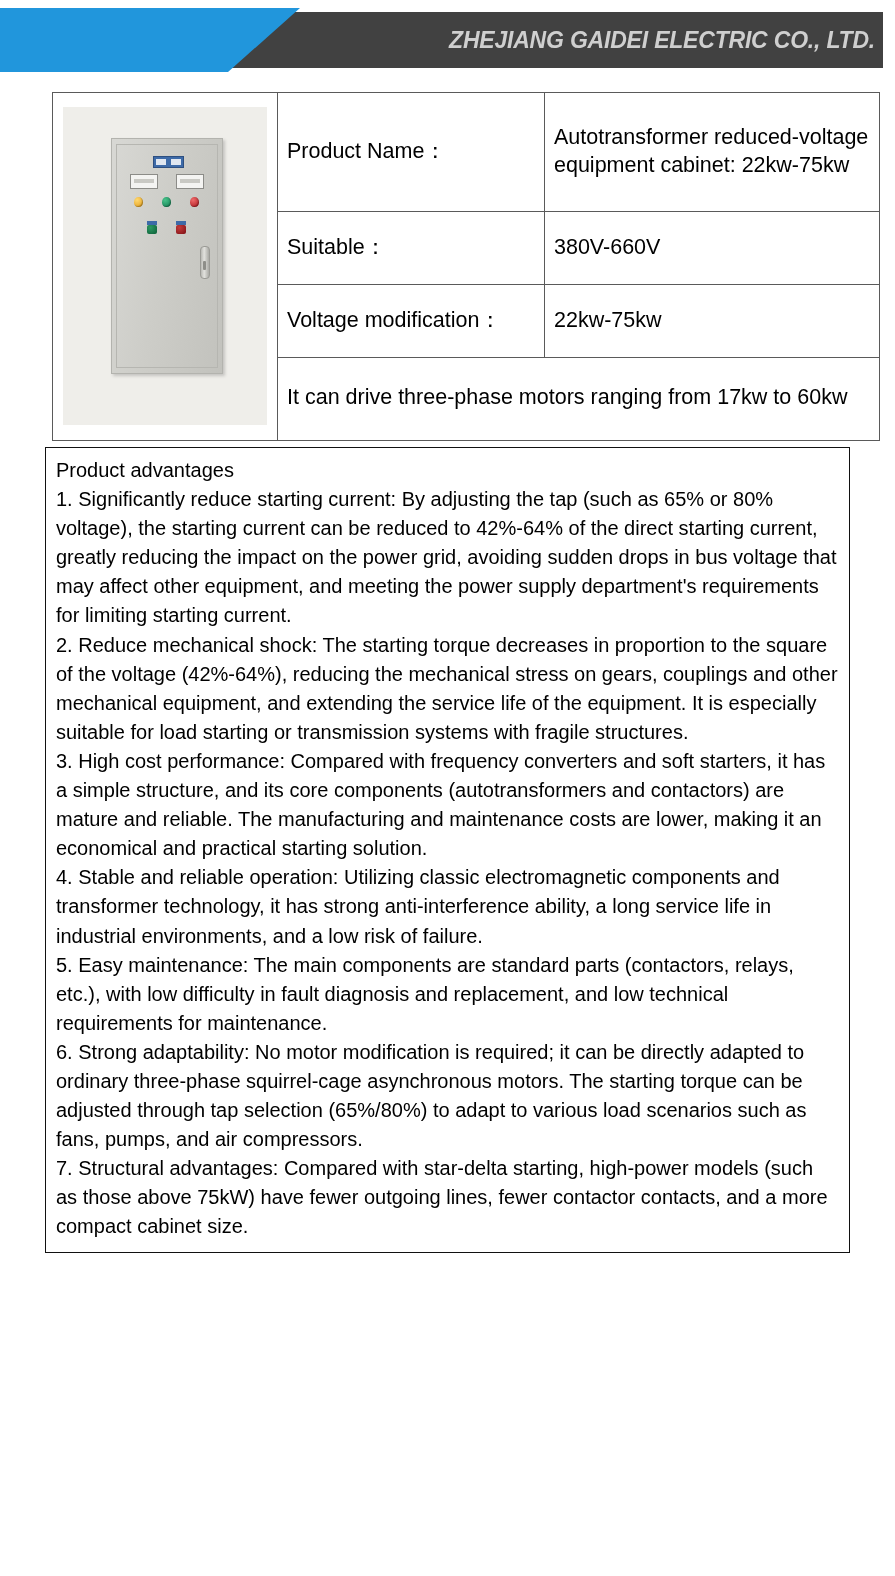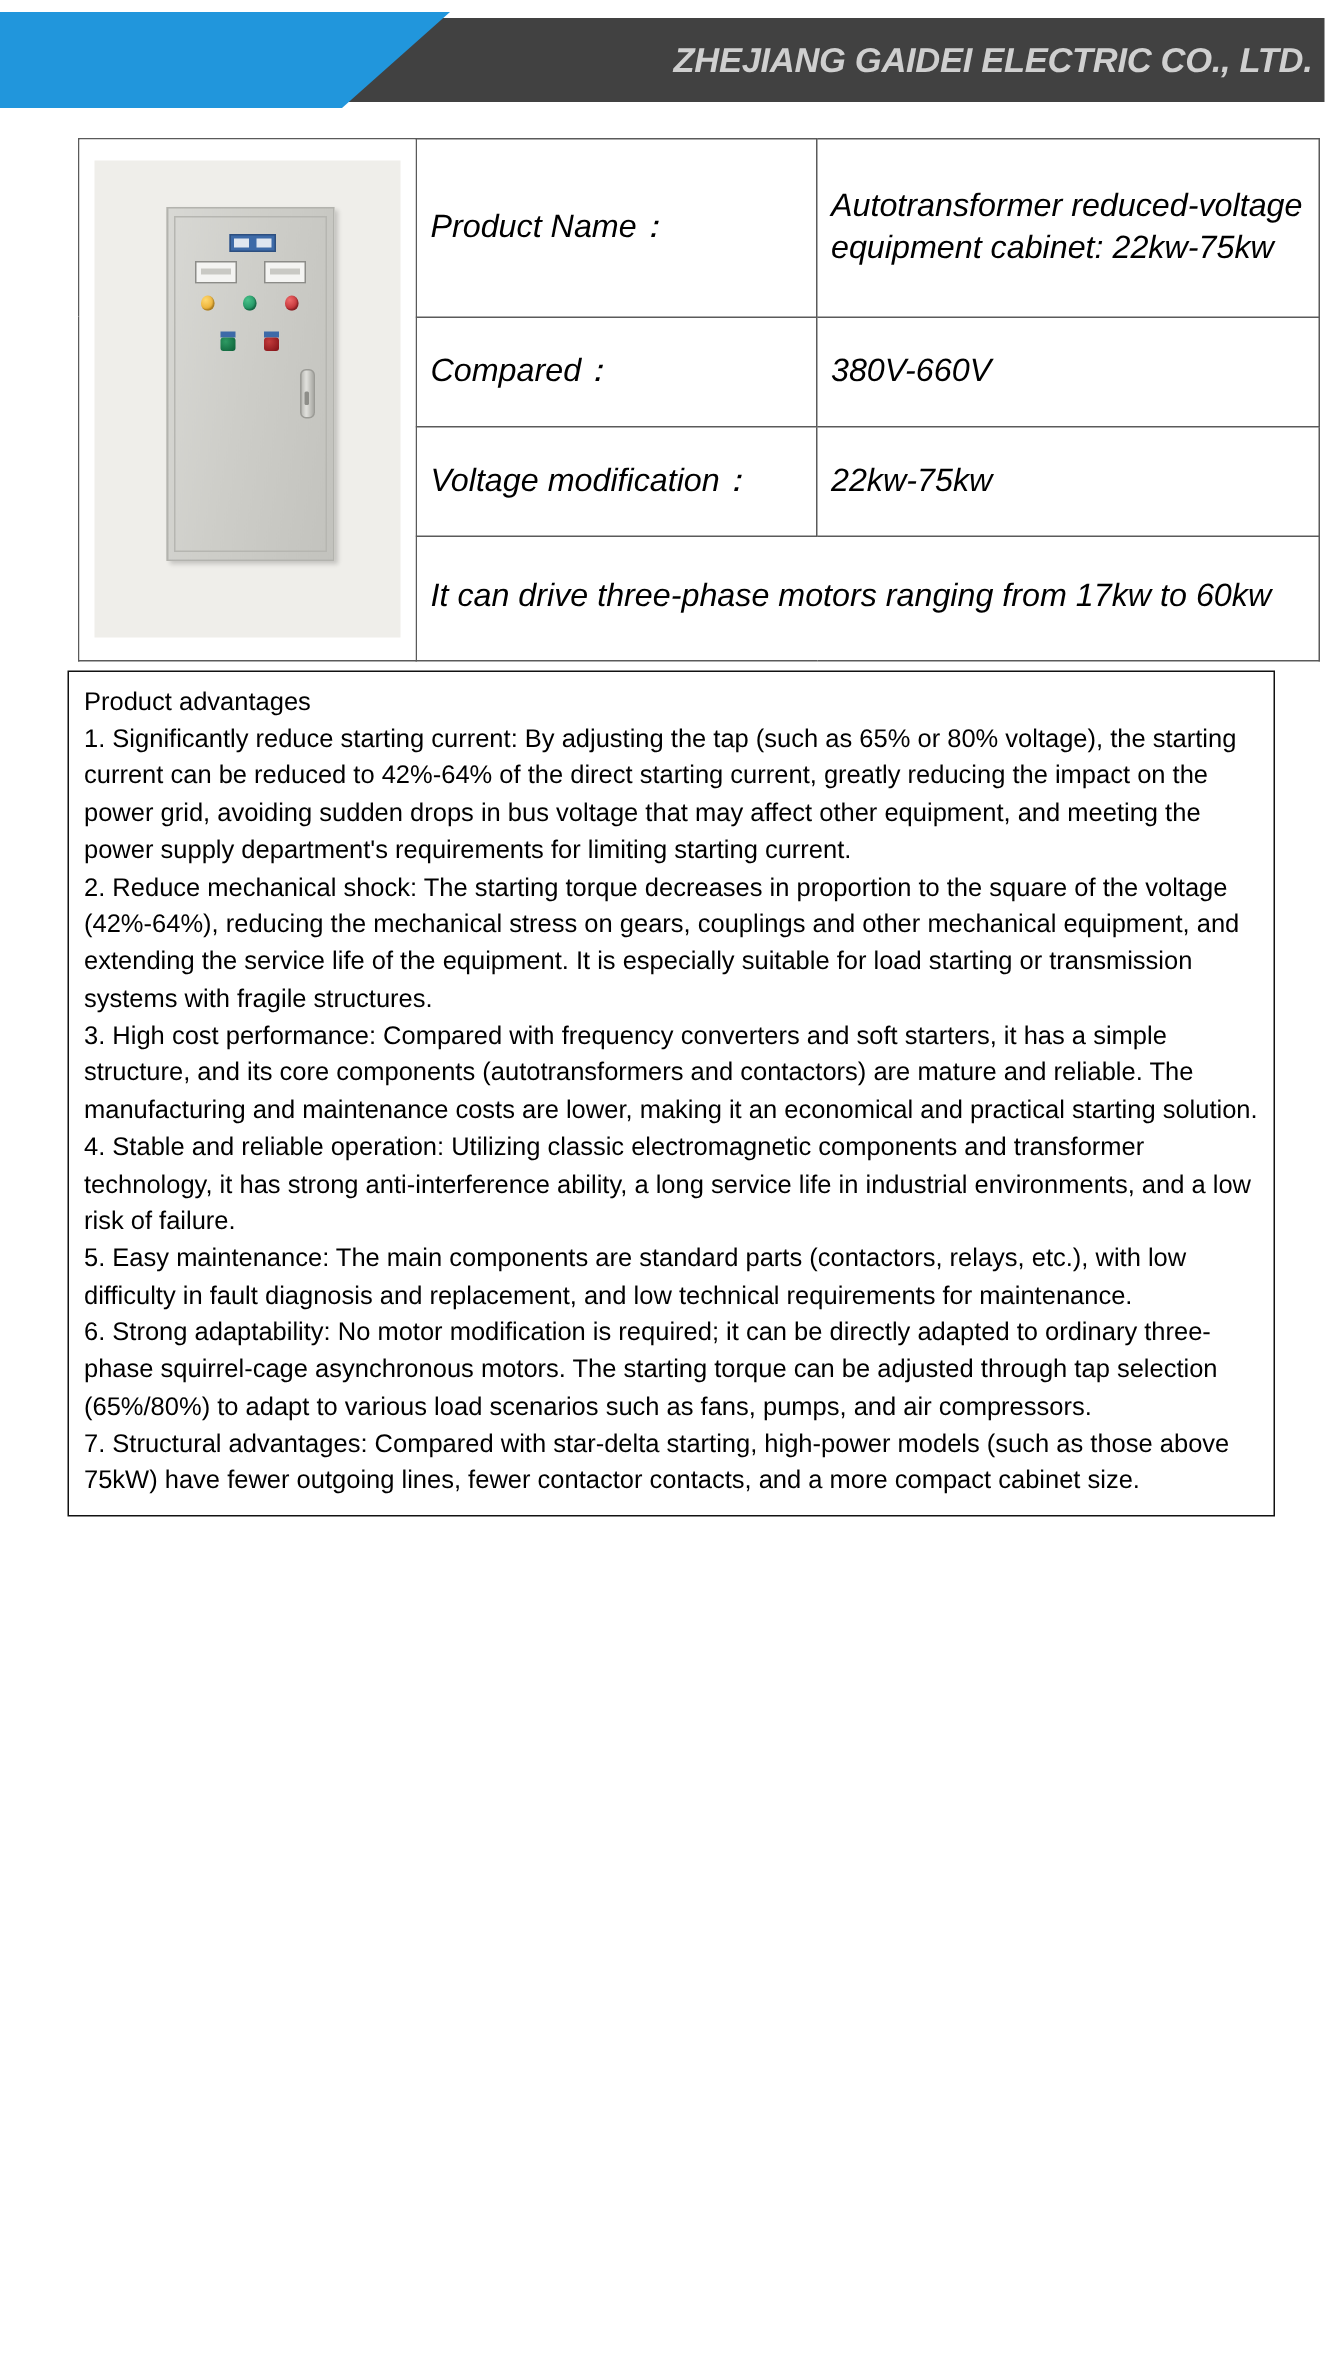--- a/index.html
+++ b/index.html
@@ -69,21 +69,20 @@
     position: relative;
     margin: 12px 0 0 0;
   }
   .spec-table {
     position: absolute;
     left: 52px;
     top: 0;
     width: 790px;
     border-collapse: collapse;
     table-layout: fixed;
-    font-style: italic;
   }
   .spec-table td {
     border: 1px solid #5a5a5a;
     vertical-align: middle;
     font-size: 21.5px;
     line-height: 1.3;
     padding: 8px 9px;
   }
   td.img-cell {
     width: 224px;
@@ -242,21 +241,21 @@
   .advantages-box {
     position: absolute;
     left: 45px;
     top: 355px;
     width: 805px;
     box-sizing: border-box;
     border: 1px solid #111;
     padding: 8px 10px 10px 10px;
   }
   .advantages-text {
-    font-size: 17px;
+    font-size: 20px;
     line-height: 1.455;
     white-space: pre-wrap;
     word-break: normal;
   }
 </style>
 </head>
 <body>
 
 <div class="header">
   <div class="header-darkbar"></div>
@@ -290,21 +289,21 @@
               </div>
               <div class="handle"></div>
             </div>
           </div>
         </div>
       </td>
       <td class="label-cell">Product Name：</td>
       <td class="value-cell">Autotransformer reduced-voltage equipment cabinet: 22kw-75kw</td>
     </tr>
     <tr>
-      <td class="label-cell">Compared：</td>
+      <td class="label-cell">Suitable：</td>
       <td class="value-cell">380V-660V</td>
     </tr>
     <tr>
       <td class="label-cell">Voltage modification：</td>
       <td class="value-cell">22kw-75kw</td>
     </tr>
     <tr>
       <td class="full-cell" colspan="2">It can drive three-phase motors ranging from 17kw to 60kw</td>
     </tr>
   </tbody>

